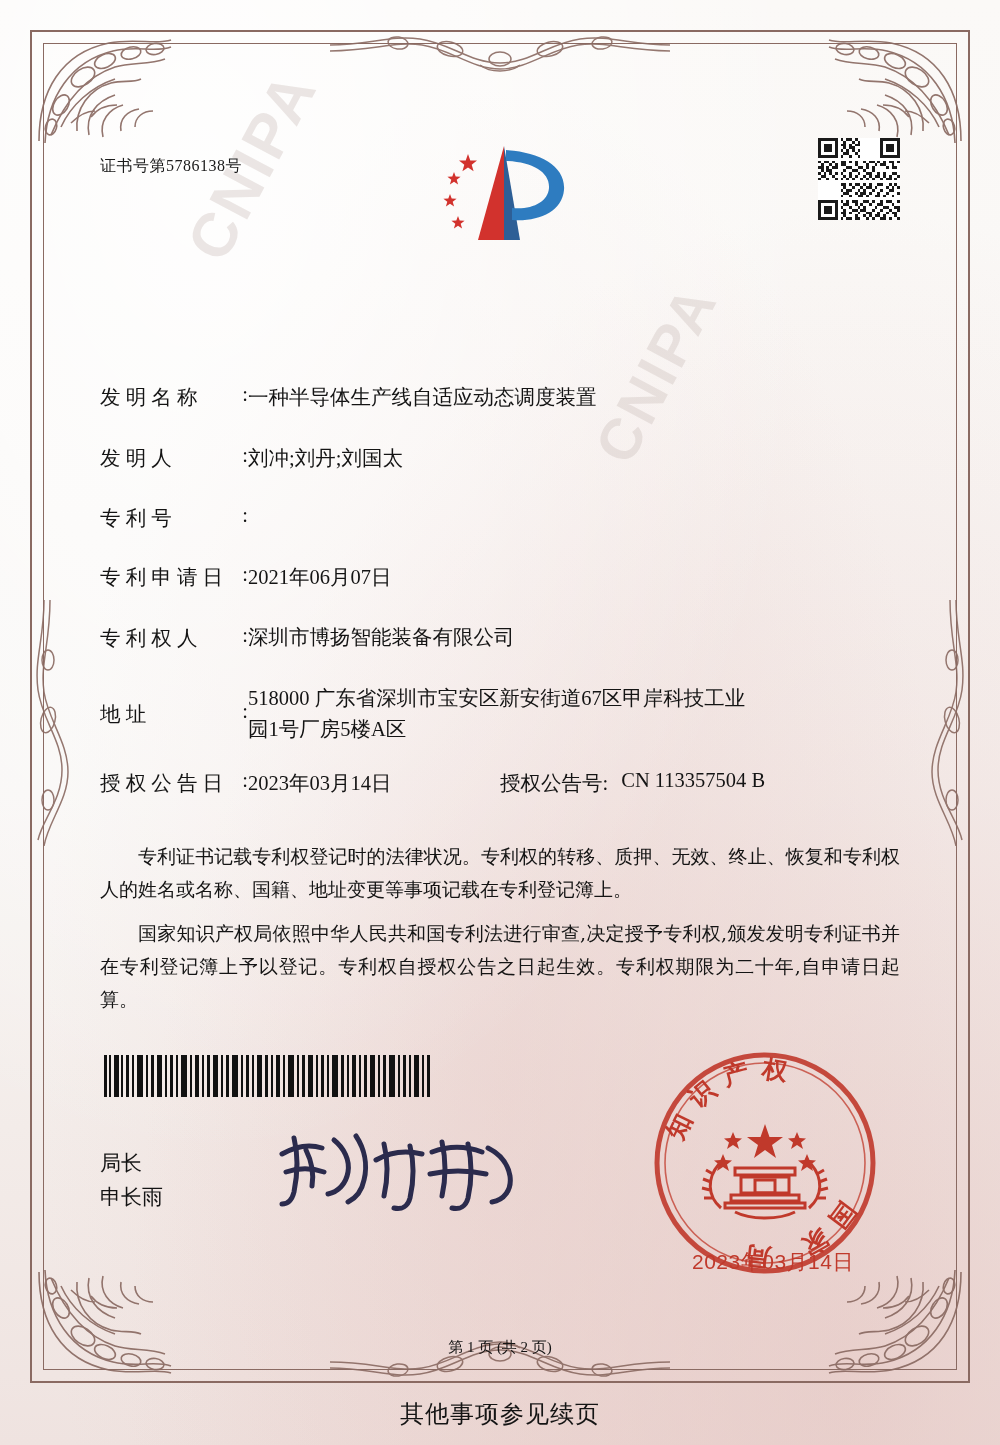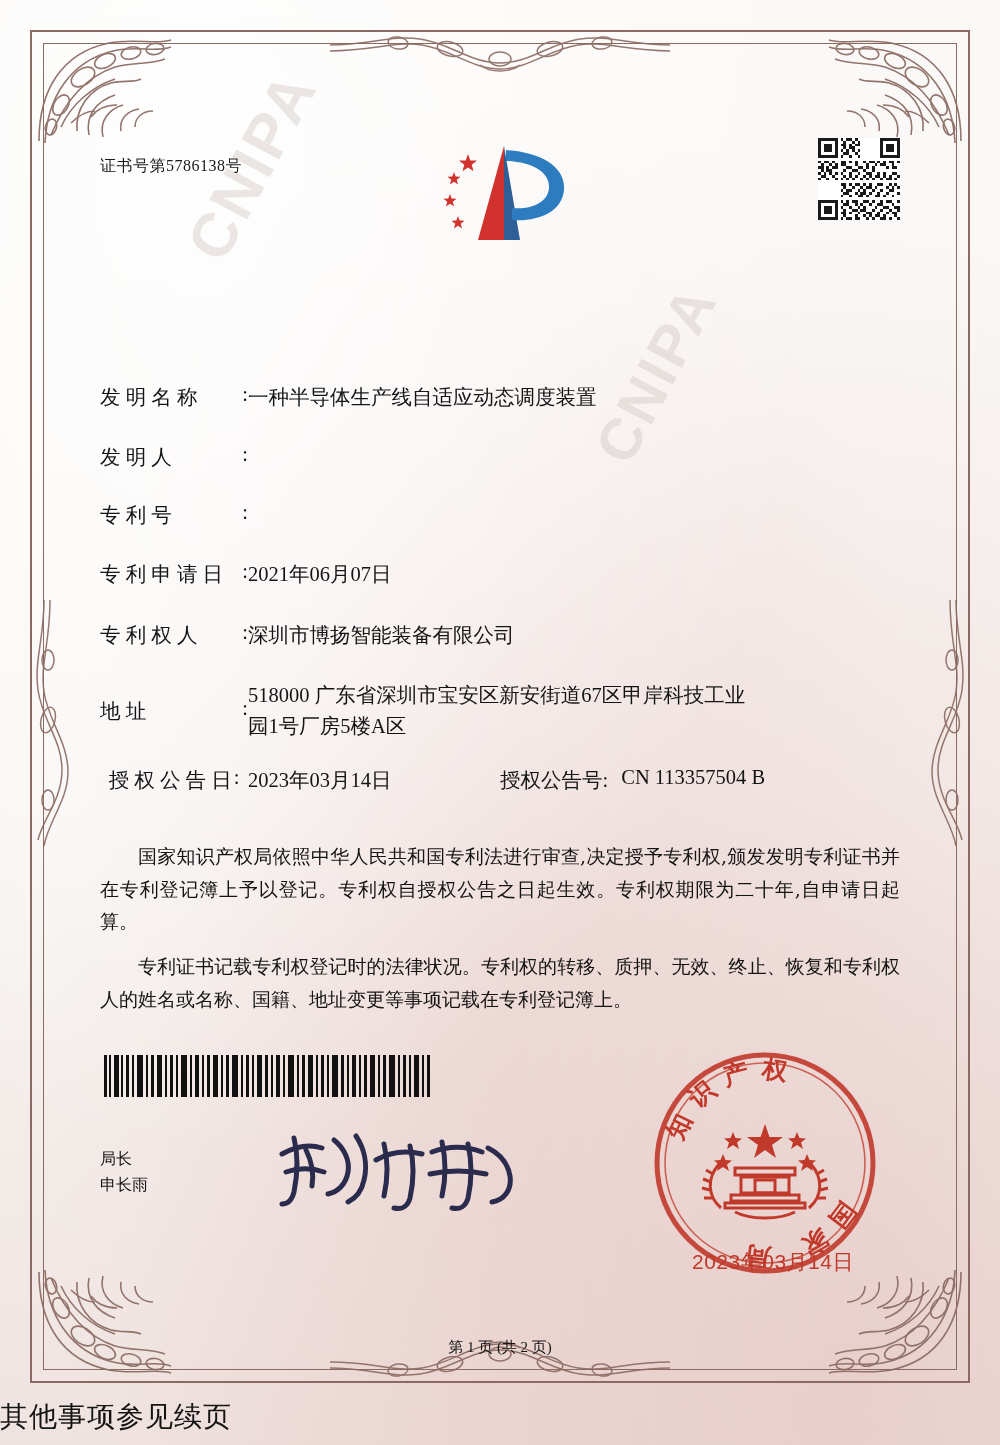--- a/index.html
+++ b/index.html
@@ -144,21 +144,21 @@
   .frow.tight { margin-bottom: 26px; }
 
   .two-col {
     display: flex;
     align-items: flex-start;
     font-size: 20.5px;
     color: #141414;
     margin-top: -2px;
   }
   .two-col .left { display: flex; width: 400px; }
-  .two-col .left .flabel { width: 148px; flex: 0 0 148px; justify-content: center; }
+  .two-col .left .flabel { width: 148px; flex: 0 0 148px; }
   .two-col .right { display: flex; }
   .two-col .right .rlabel { white-space: nowrap; margin-right: 13px; }
 
   
   .para {
     position: absolute;
     left: 100px;
     width: 800px;
     font-size: 19px;
     line-height: 1.72;
@@ -190,21 +190,21 @@
     font-size: 21px;
     color: #c0392b;
     font-family: "Liberation Sans", sans-serif;
     letter-spacing: .5px;
   }
 
   
   .director {
     position: absolute;
     left: 100px; top: 1146px;
-    font-size: 16px;
+    font-size: 21px;
     line-height: 1.62;
     color: #141414;
   }
   .signature {
     position: absolute;
     left: 272px; top: 1120px;
     width: 250px; height: 96px;
     color: #2b2b4d;
   }
   .signature svg { display:block; width:100%; height:100%; }
@@ -215,22 +215,22 @@
     left: 0; right: 0;
     top: 1338px;
     text-align: center;
     font-size: 15px;
     color: #141414;
   }
   .footer-note {
     position: absolute;
     left: 0; right: 0;
     top: 1398px;
-    text-align: left;
-    font-size: 28px;
+    text-align: center;
+    font-size: 24px;
     color: #141414;
     letter-spacing: 1px;
   }
 </style>
 </head>
 <body>
 
 <div class="page">
   <div class="paper-wash"></div>
 
@@ -581,20 +581,21 @@
           <span class="colon">:</span>
       </span>
       <span class="fvalue">一种半导体生产线自适应动态调度装置</span>
     </div>
 
     <div class="frow">
       <span class="flabel">
         <span>发    明    人</span>
           <span class="colon">:</span>
       </span>
+      <span class="fvalue">刘冲;刘丹;刘国太</span>
     </div>
 
     <div class="frow">
       <span class="flabel">
         <span>专    利    号</span>
           <span class="colon">:</span>
       </span>
     </div>
 
     <div class="frow">
@@ -633,22 +634,22 @@
         <span>2023年03月14日</span>
       </div>
       <div class="right">
         <span class="rlabel">授权公告号:</span>
         <span>CN 113357504 B</span>
       </div>
     </div>
   </div>
 
   <div class="para p1">
+    <p>专利证书记载专利权登记时的法律状况。专利权的转移、质押、无效、终止、恢复和专利权人的姓名或名称、国籍、地址变更等事项记载在专利登记簿上。</p>
     <p>国家知识产权局依照中华人民共和国专利法进行审查,决定授予专利权,颁发发明专利证书并在专利登记簿上予以登记。专利权自授权公告之日起生效。专利权期限为二十年,自申请日起算。</p>
-    <p>专利证书记载专利权登记时的法律状况。专利权的转移、质押、无效、终止、恢复和专利权人的姓名或名称、国籍、地址变更等事项记载在专利登记簿上。</p>
   </div>
 
   <div class="barcode">
     <svg viewBox="0 0 330 42" shape-rendering="crispEdges">
       <g fill="#111111">
         <rect x="0" y="0" width="3" height="42"></rect>
           <rect x="5" y="0" width="2" height="42"></rect>
         <rect x="10" y="0" width="5" height="42"></rect>
           <rect x="17" y="0" width="2" height="42"></rect>
         <rect x="22" y="0" width="3" height="42"></rect>

